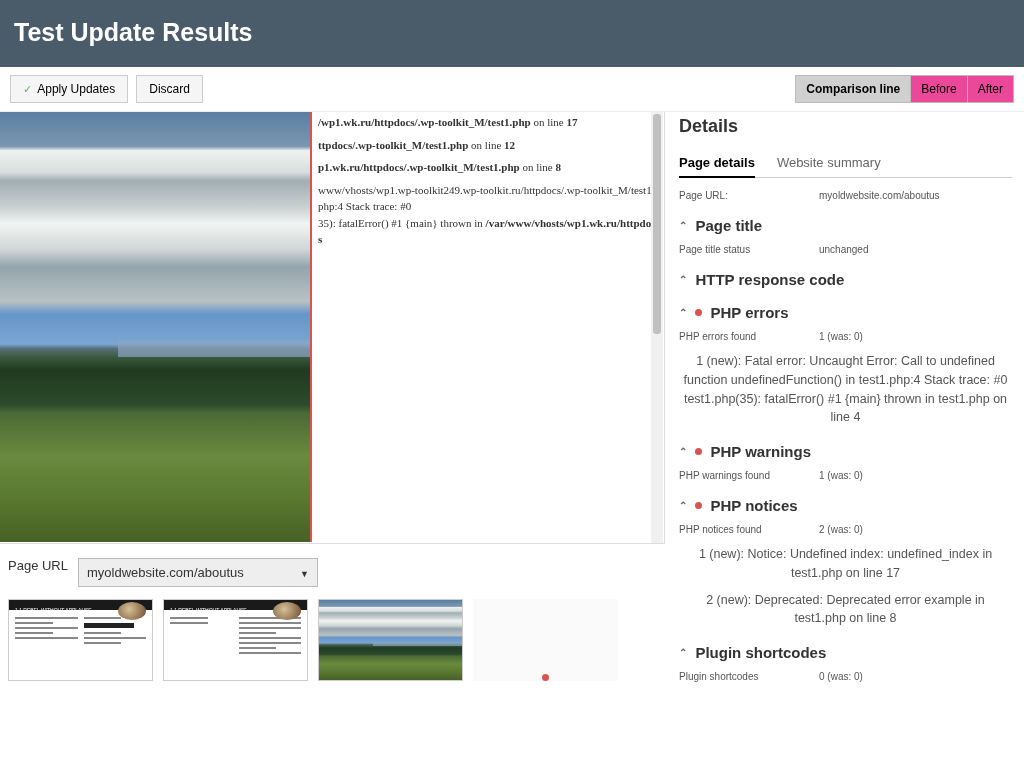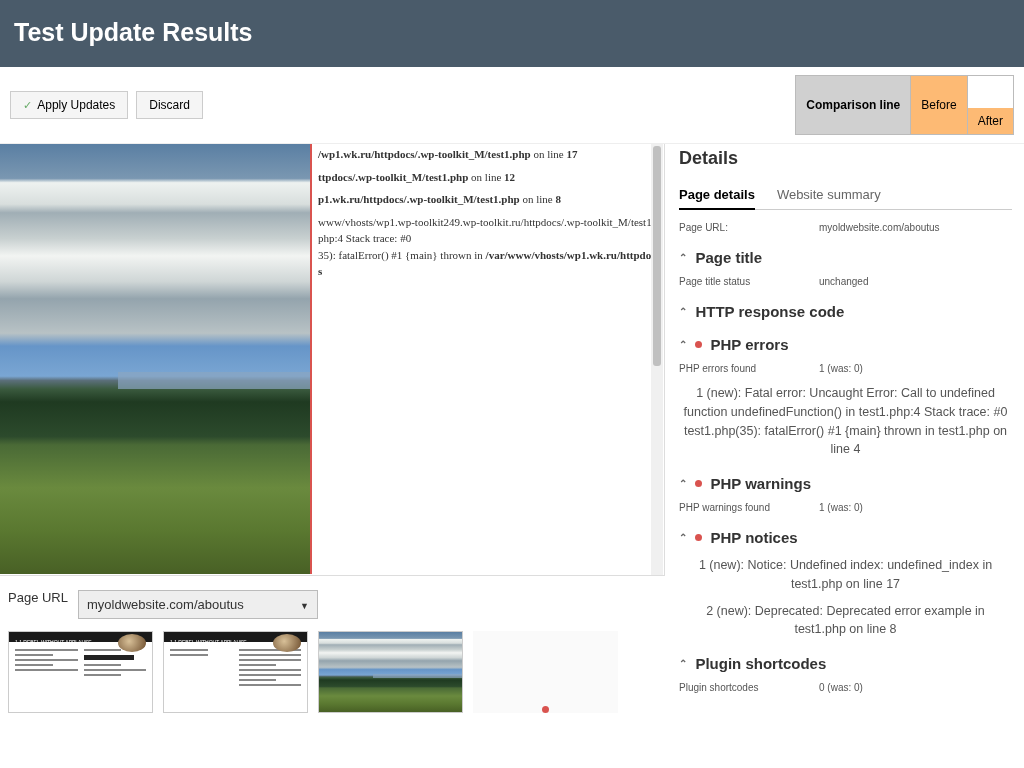--- a/index.html
+++ b/index.html
@@ -4,22 +4,22 @@
 <style>
   * { box-sizing: border-box; margin: 0; padding: 0; }
   body { font-family: -apple-system, BlinkMacSystemFont, "Segoe UI", Arial, sans-serif; font-size: 13px; color: #333; background: #fff; width: 1024px; height: 768px; overflow: hidden; }
   .header { background: #4a5b6a; color: #fff; padding: 18px 14px 20px; }
   .header h1 { font-size: 25px; font-weight: 600; }
   .toolbar { display: flex; align-items: center; padding: 8px 10px; border-bottom: 1px solid #eee; }
   .btn { border: 1px solid #ccc; background: #f5f5f5; padding: 6px 12px; font-size: 12px; cursor: pointer; margin-right: 8px; display: inline-flex; align-items: center; }
   .btn .chk { color: #6a6; margin-right: 5px; font-size: 11px; }
   .spacer { flex: 1; }
   .toggle-group { display: inline-flex; border: 1px solid #bbb; }
-  .toggle-btn { background: #fdba74; padding: 6px 10px; font-size: 12px; border: none; border-right: 1px solid #bbb; cursor: pointer; }
-  .toggle-btn:last-child { border-right: none; margin-top: 32px; }
+  .toggle-btn { background: #ec4899; padding: 6px 10px; font-size: 12px; border: none; border-right: 1px solid #bbb; cursor: pointer; }
+  .toggle-btn:last-child { border-right: none; }
   .toggle-btn.active { background: #d0d0d0; font-weight: 600; }
   .main { display: flex; height: 670px; }
   .left { width: 665px; display: flex; flex-direction: column; padding: 0 0 0 0; }
   .preview-pane { display: flex; height: 432px; position: relative; border: 1px solid #ddd; border-left: none; border-top: none; }
   .scroll-thumb { position:absolute; right:1px; top:0; bottom:0; width:12px; background:#f0f0f0; }
   .scroll-thumb:before { content:''; position:absolute; left:2px; right:2px; top:2px; height:220px; background:#c0c0c0; border-radius:3px;}
   .preview-img { width: 312px; height: 430px; border-right: 2px solid #d9534f; overflow: hidden; }
   .preview-text { flex: 1; padding: 2px 6px; font-family: Georgia, 'Times New Roman', serif; font-size: 11px; line-height: 1.5; overflow: hidden; }
   .preview-text p { margin-bottom: 6px; word-break: break-all;}
   .preview-text b { font-weight: bold; }
@@ -210,20 +210,24 @@
     <div class="kv">
       <div class="k">PHP warnings found</div>
       <div class="v">1 (was: 0)</div>
     </div>
 
     <div class="section-title">
       <span class="chevron">⌃</span>
       <span class="red-dot"></span>
       <span>PHP notices</span>
     </div>
+    <div class="kv">
+      <div class="k">PHP notices found</div>
+      <div class="v">2 (was: 0)</div>
+    </div>
     <div class="detail-text">1 (new): Notice: Undefined index: undefined_index in test1.php on line 17</div>
     <div class="detail-text">2 (new): Deprecated: Deprecated error example in test1.php on line 8</div>
 
     <div class="section-title">
       <span class="chevron">⌃</span>
       <span>Plugin shortcodes</span>
     </div>
     <div class="kv">
       <div class="k">Plugin shortcodes</div>
       <div class="v">0 (was: 0)</div>

